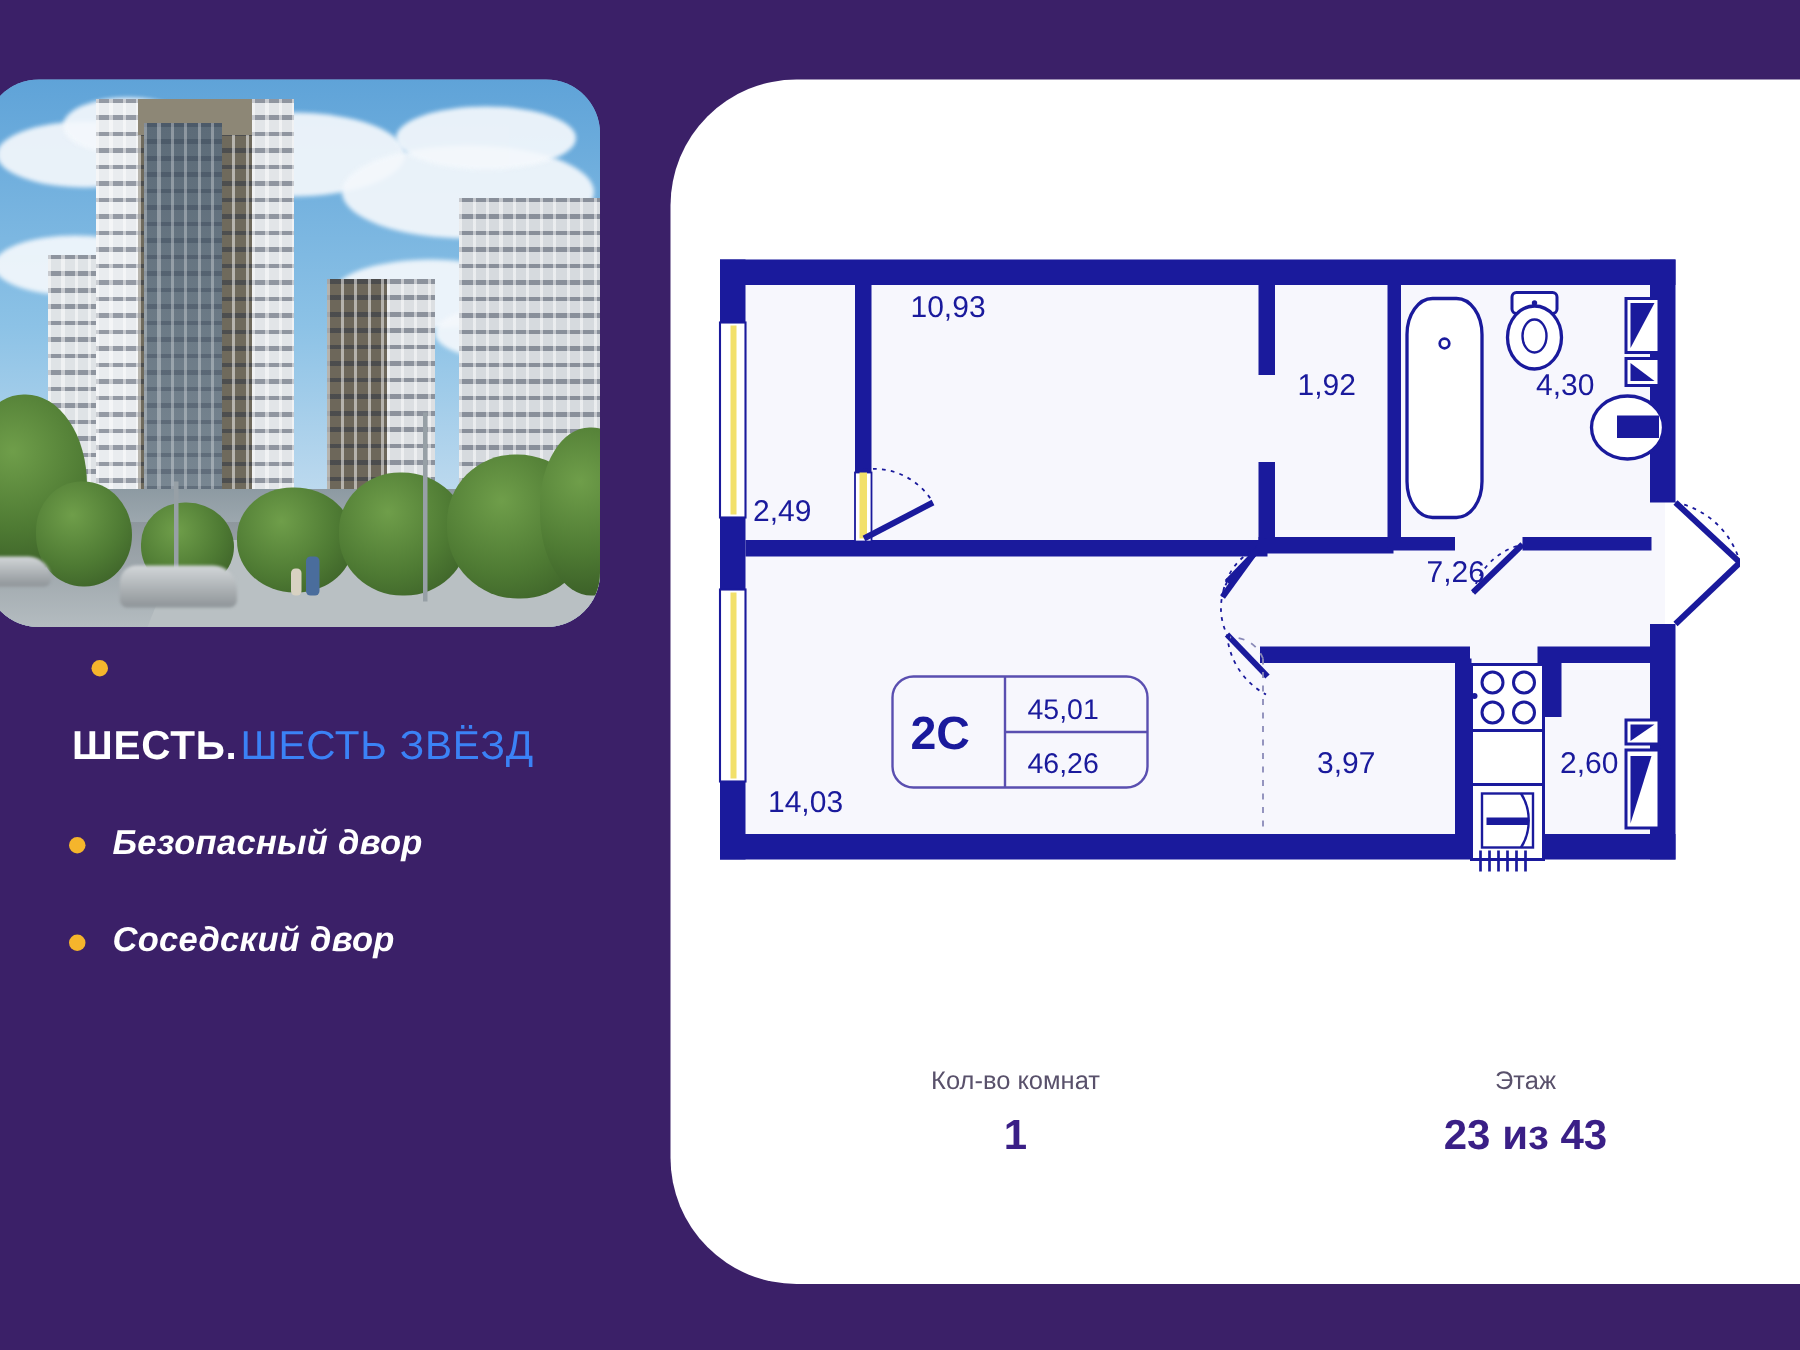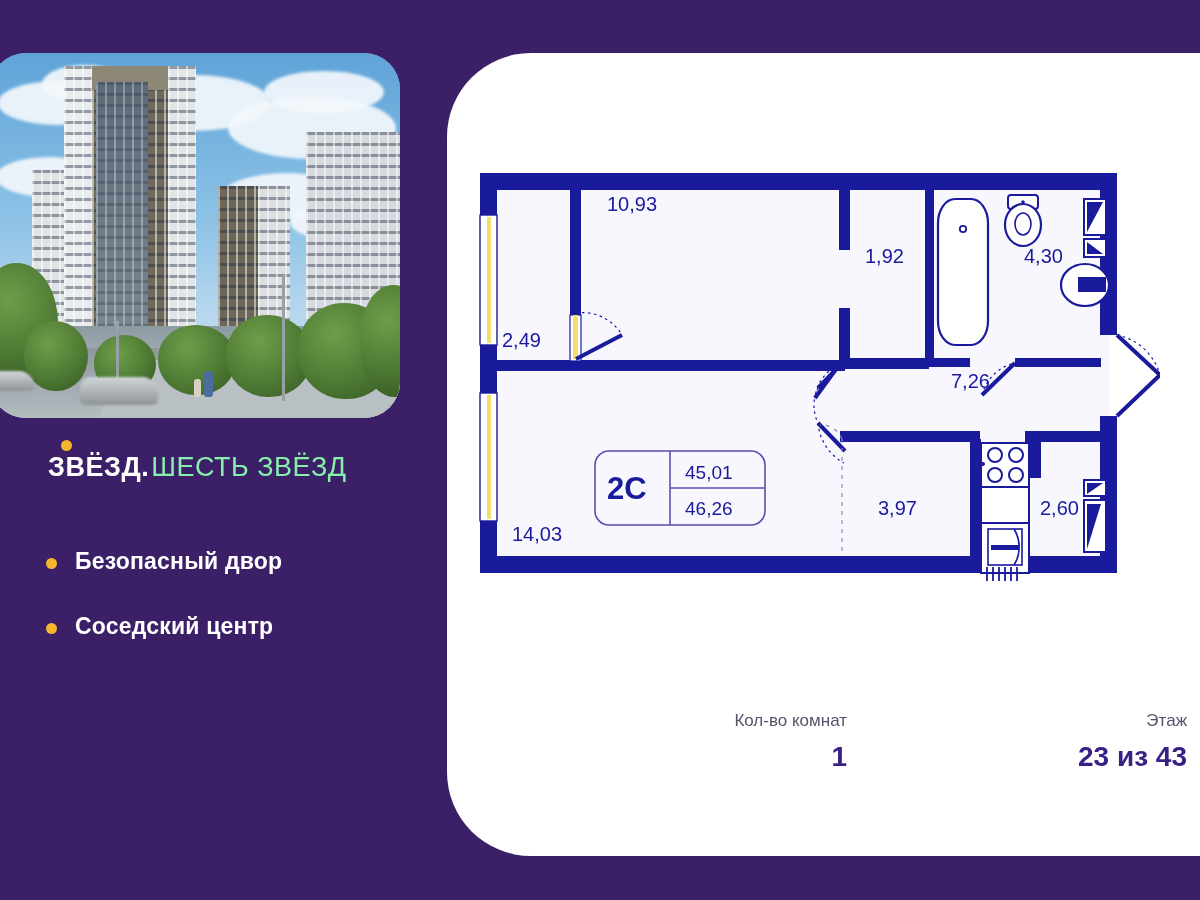--- a/index.html
+++ b/index.html
@@ -108,36 +108,38 @@
     border-radius: 50%;
     background: #f5b52c;
   }
   .logo-strong {
     color: #ffffff;
     font-size: 27px;
     font-weight: bold;
     letter-spacing: .5px;
   }
   .logo-light {
-    color: #86efac;
+    color: #3b82f6;
     font-size: 27px;
     font-weight: 300;
     letter-spacing: .5px;
     margin-left: 2px;
+    margin-top: 30px;
   }
 
   #feature-list {
     position: absolute;
     left: 46px; top: 548px;
     width: 380px;
   }
   .feature-item {
     display: flex;
     align-items: flex-start;
     margin-bottom: 38px;
+    font-style: italic;
   }
   .feature-bullet {
     width: 11px; height: 11px;
     border-radius: 50%;
     background: #f5b52c;
     margin-right: 18px;
     flex: 0 0 auto;
     align-self: flex-start;
     margin-top: 10px;
   }
@@ -167,21 +169,21 @@
 
   
   #stats {
     position: absolute;
     left: 60px; top: 658px;
     width: 680px;
     display: flex;
   }
   .stat {
     flex: 1 1 0;
-    text-align: right;
+    text-align: center;
   }
   .stat-label {
     color: #59516b;
     font-size: 17px;
     margin-bottom: 10px;
   }
   .stat-value {
     color: #3a1f86;
     font-size: 28px;
     font-weight: bold;
@@ -275,33 +277,33 @@
 
       <div class="car" style="left:90px;  top:324px; width:78px; height:28px;"></div>
       <div class="car" style="left:-4px;  top:318px; width:48px; height:20px;"></div>
 
       <div class="person" style="left:214px; top:318px; width:9px;  height:26px; background:#4a6d9c;"></div>
       <div class="person" style="left:204px; top:326px; width:7px;  height:18px; background:#d8d2c2;"></div>
     </div>
 
     <div id="logo-block">
       <span id="logo-dot"></span>
-      <span class="logo-strong">ЗВЁЗД</span>
+      <span class="logo-strong">ШЕСТЬ</span>
       <span class="logo-strong">.</span>
       <span class="logo-light">ШЕСТЬ ЗВЁЗД</span>
     </div>
 
     <div id="feature-list">
       <div class="feature-item">
         <span class="feature-bullet"></span>
         <span class="feature-text">Безопасный двор</span>
       </div>
       <div class="feature-item">
         <span class="feature-bullet"></span>
-        <span class="feature-text">Соседский центр</span>
+        <span class="feature-text">Соседский двор</span>
       </div>
     </div>
   </div>
 
   <div id="card">
 
 
     <div id="floorplan-wrap">
       <svg id="floorplan-svg" width="690" height="450" viewBox="0 0 690 450" xmlns="http://www.w3.org/2000/svg">
 

